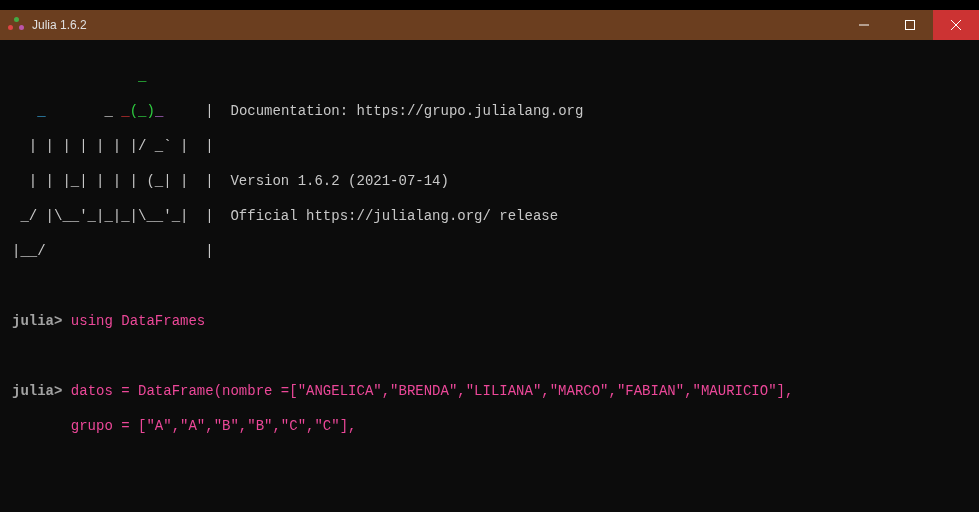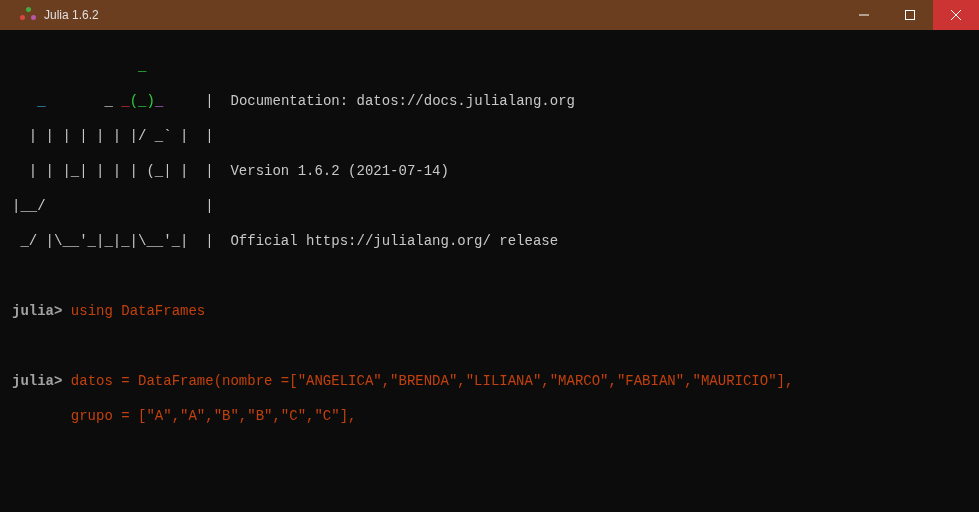--- a/index.html
+++ b/index.html
@@ -9,24 +9,25 @@
     font-family: Consolas, 'Courier New', monospace;
     font-size: 14px;
     background: #000;
     overflow: hidden;
   }
   .titlebar {
     height: 30px;
     background: #6b3e1f;
     display: flex;
     align-items: center;
-    padding-left: 20px;
+    padding-left: 8px;
     color: #e0e0e0;
     font-family: 'Segoe UI', Tahoma, sans-serif;
     font-size: 12px;
+    margin-top: 10px;
   }
   .titlebar .icon-dots {
     width: 16px; height: 16px;
     margin-right: 8px;
     position: relative;
   }
   .titlebar .icon-dots .d {
     position: absolute; width: 5px; height: 5px; border-radius: 50%;
   }
   .d1 { background:#d44; top:8px; left:0; }
@@ -50,21 +51,21 @@
     white-space: pre;
     font-size: 14px;
     overflow: hidden;
   }
   .ascii-green { color:#2ecc40; }
   .ascii-red { color:#cc3333; }
   .ascii-purple { color:#b266cc; }
   .ascii-blue { color:#3399cc; }
   .pipe { color:#c8c8c8; }
   .prompt { color:#a3a3a3; font-weight:bold; }
-  .input { color:#c2410c; }
+  .input { color:#ec4899; }
   .line { white-space: pre; }
 </style>
 </head>
 <body>
 
 <div class="titlebar">
   <span class="icon-dots">
     <span class="d d1"></span>
       <span class="d d2"></span>
       <span class="d d3"></span>
@@ -85,25 +86,25 @@
         <svg viewBox="0 0 10 10">
           <line x1="0" y1="0" x2="10" y2="10"></line>
           <line x1="10" y1="0" x2="0" y2="10"></line>
         </svg>
       </div>
   </div>
 </div>
 
 <div class="terminal">
 <div class="line">               <span class="ascii-green">_</span></div>
-<div class="line">   <span class="ascii-blue">_</span>       _ <span class="ascii-red">_</span><span class="ascii-green">(_)</span><span class="ascii-purple">_</span>     <span class="pipe">|</span>  <span>Documentation: datos://docs.julialang.org</span></div>
+<div class="line">   <span class="ascii-blue">_</span>       _ <span class="ascii-red">_</span><span class="ascii-green">(_)</span><span class="ascii-purple">_</span>     <span class="pipe">|</span>  <span>Documentation: https://grupo.julialang.org</span></div>
 <div class="line">  | | | | | | |/ _` |  <span class="pipe">|</span></div>
 <div class="line">  | | |_| | | | (_| |  <span class="pipe">|</span>  <span>Version 1.6.2 (2021-07-14)</span></div>
+<div class="line"> _/ |\__'_|_|_|\__'_|  <span class="pipe">|</span>  <span>Official https://julialang.org/ release</span></div>
 <div class="line">|__/                   <span class="pipe">|</span></div>
-<div class="line"> _/ |\__'_|_|_|\__'_|  <span class="pipe">|</span>  <span>Official https://julialang.org/ release</span></div>
 <div class="line"> </div>
 <div class="line"><span class="prompt">julia&gt;</span> <span class="input">using DataFrames</span></div>
 <div class="line"> </div>
 <div class="line"><span class="prompt">julia&gt;</span> <span class="input">datos = DataFrame(nombre =["ANGELICA","BRENDA","LILIANA","MARCO","FABIAN","MAURICIO"],</span></div>
 <div class="line"><span class="input">       grupo = ["A","A","B","B","C","C"],</span></div>
 
 
 
 
 

